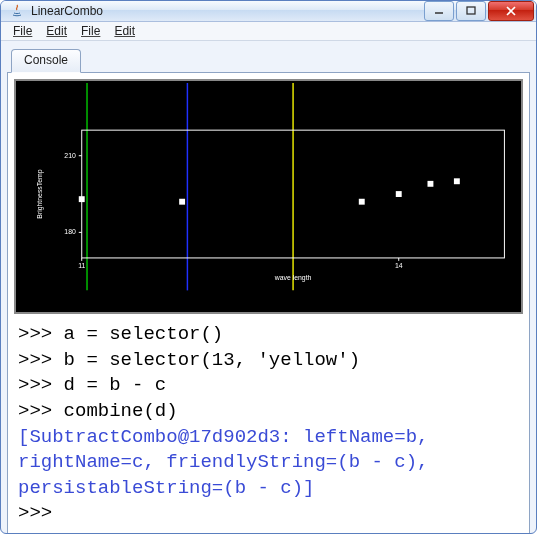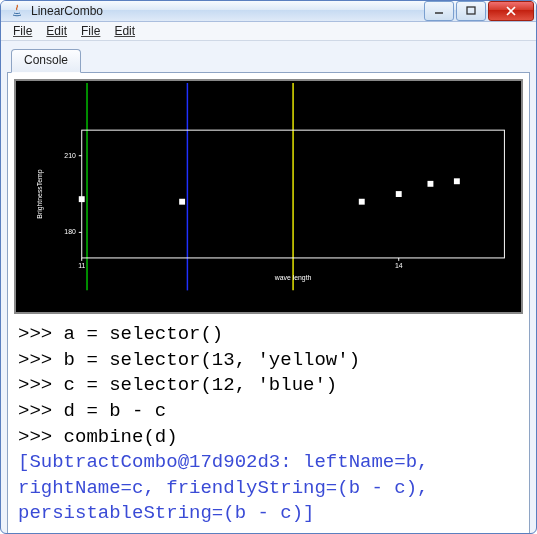--- a/index.html
+++ b/index.html
@@ -179,16 +179,16 @@
             <text x="275" y="202" fill="#ffffff" font-size="7" text-anchor="middle" font-family="sans-serif">wave length</text>
             <text x="20" y="115" fill="#ffffff" font-size="7" text-anchor="middle" font-family="sans-serif" transform="rotate(-90 20 115)">BrightnessTemp</text>
             <rect x="57" y="117.19999999999999" width="6" height="6" fill="#ffffff"></rect>
             <rect x="159.12499999999994" y="119.8" width="6" height="6" fill="#ffffff"></rect>
             <rect x="341.87500000000006" y="119.8" width="6" height="6" fill="#ffffff"></rect>
             <rect x="379.5" y="112" width="6" height="6" fill="#ffffff"></rect>
             <rect x="411.75000000000006" y="101.60000000000001" width="6" height="6" fill="#ffffff"></rect>
             <rect x="438.62500000000006" y="99" width="6" height="6" fill="#ffffff"></rect>
           </svg>
       </div>
-      <div class="console" id="console"><div>&gt;&gt;&gt; a = selector()</div><div>&gt;&gt;&gt; b = selector(13, 'yellow')</div><div>&gt;&gt;&gt; c = selector(12, 'blue')</div><div>&gt;&gt;&gt; d = b - c</div><div>&gt;&gt;&gt; combine(d)</div><div class="out">[SubtractCombo@17d902d3: leftName=b, rightName=c, friendlyString=(b - c), persistableString=(b - c)]</div><div>&gt;&gt;&gt; </div></div>
+      <div class="console" id="console"><div>&gt;&gt;&gt; a = selector()</div><div>&gt;&gt;&gt; b = selector(13, 'yellow')</div><div>&gt;&gt;&gt; d = b - c</div><div>&gt;&gt;&gt; combine(d)</div><div class="out">[SubtractCombo@17d902d3: leftName=b, rightName=c, friendlyString=(b - c), persistableString=(b - c)]</div><div>&gt;&gt;&gt; </div></div>
     </div>
   </div>
 </div>
 
 </body></html>

